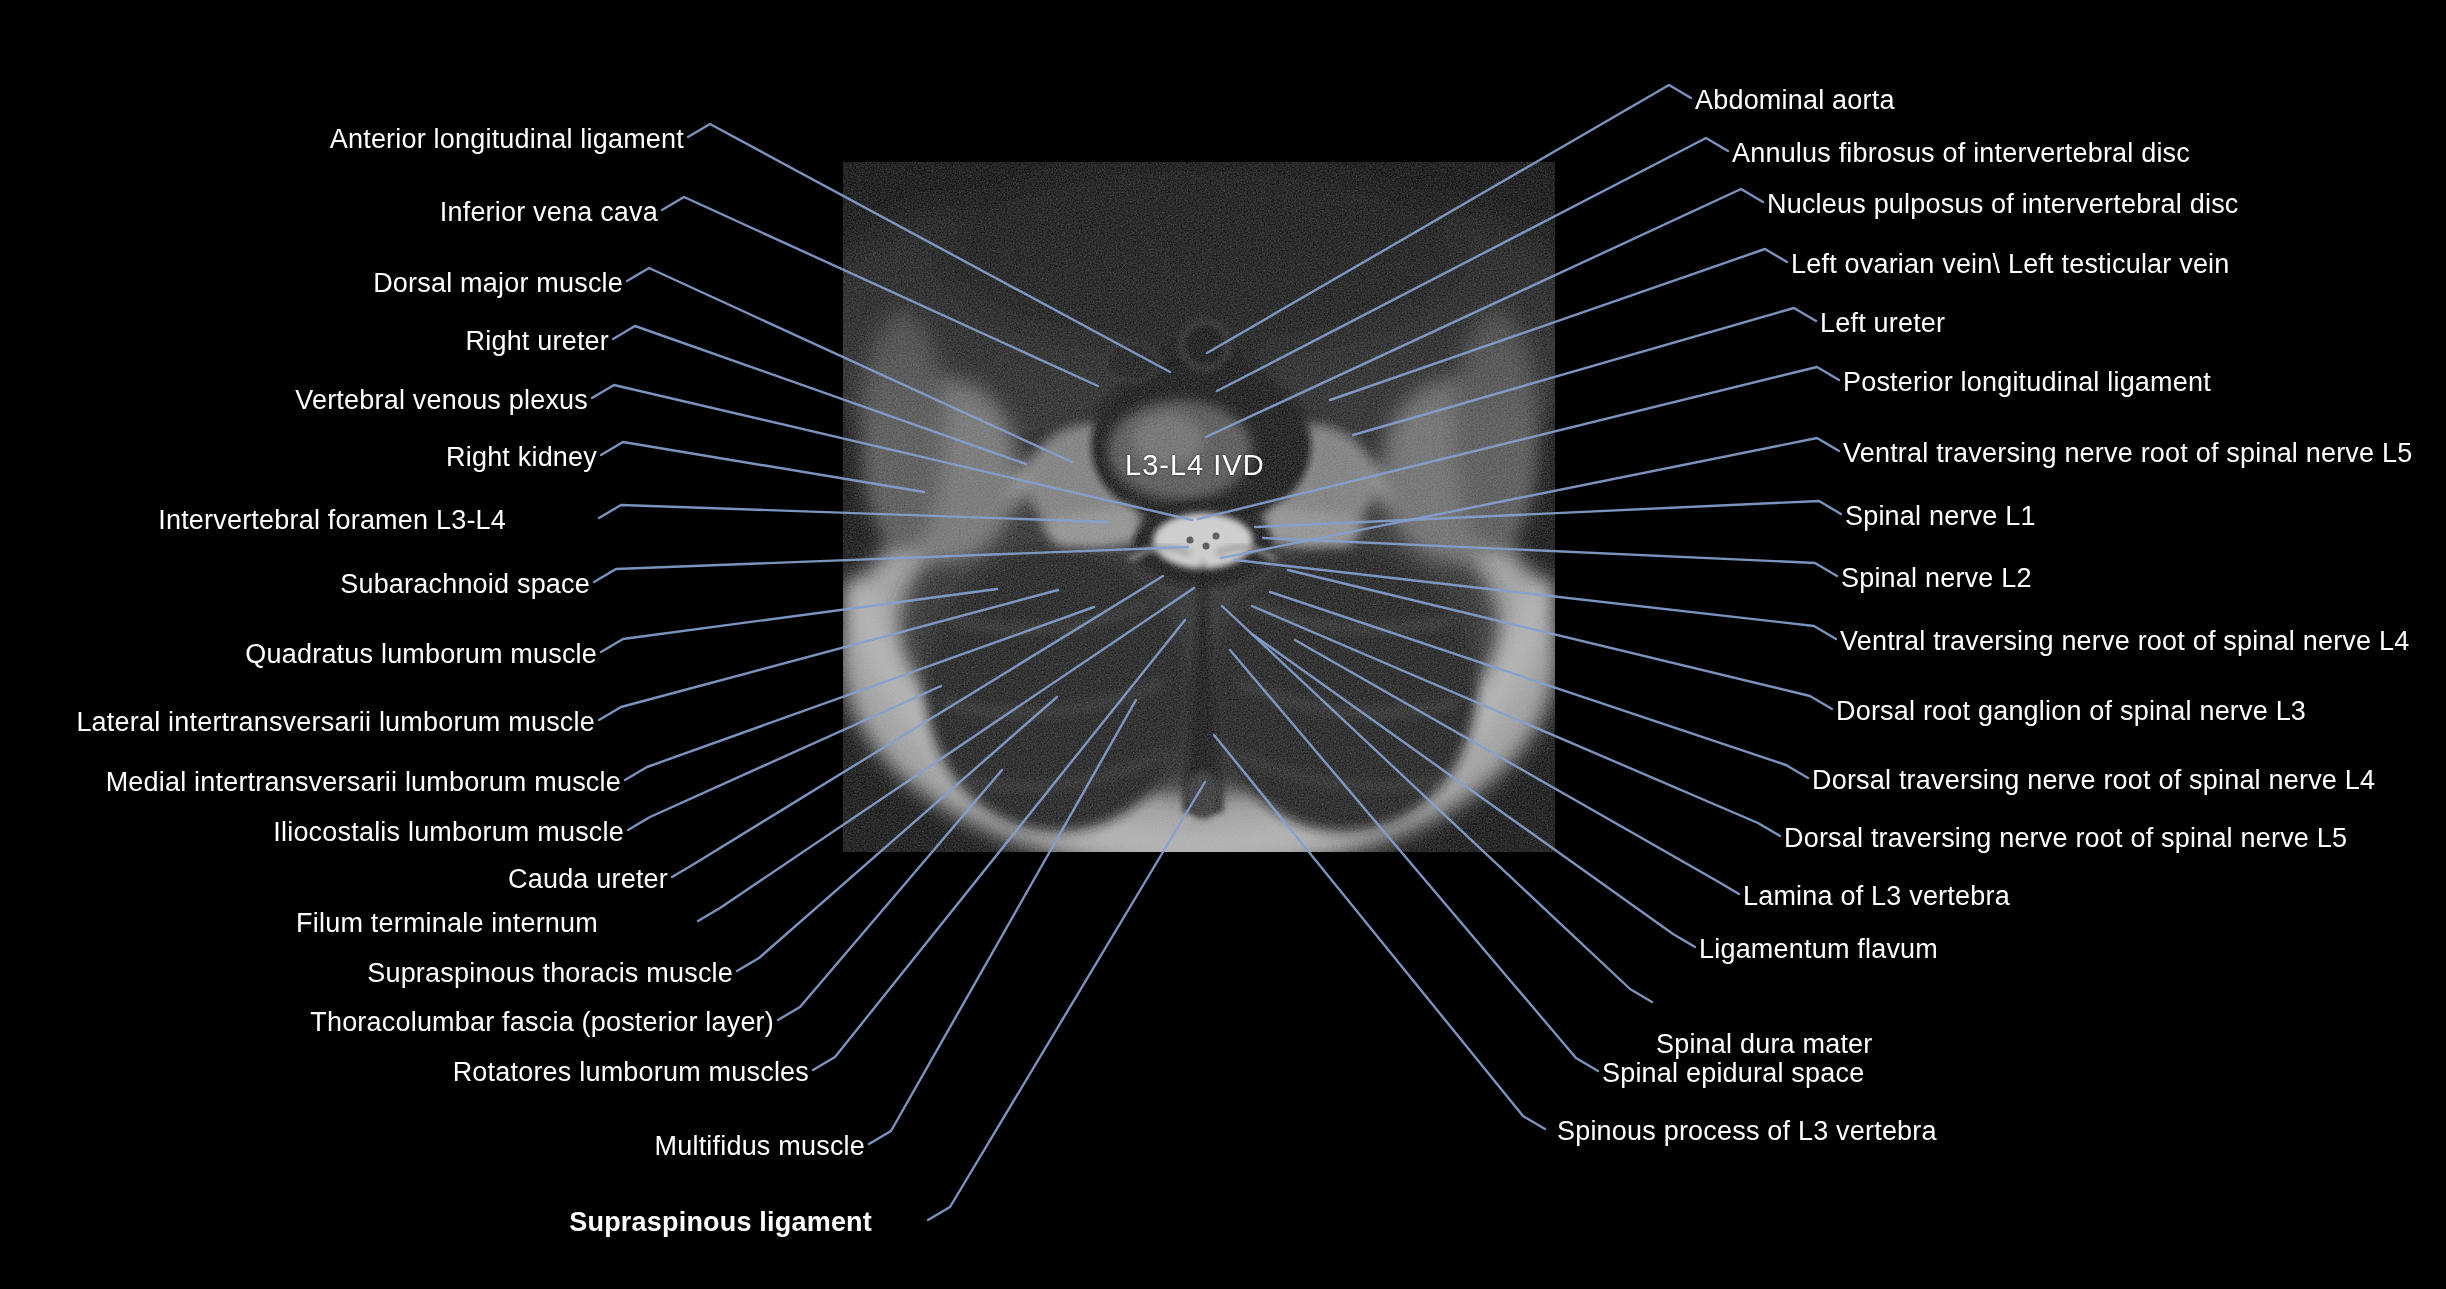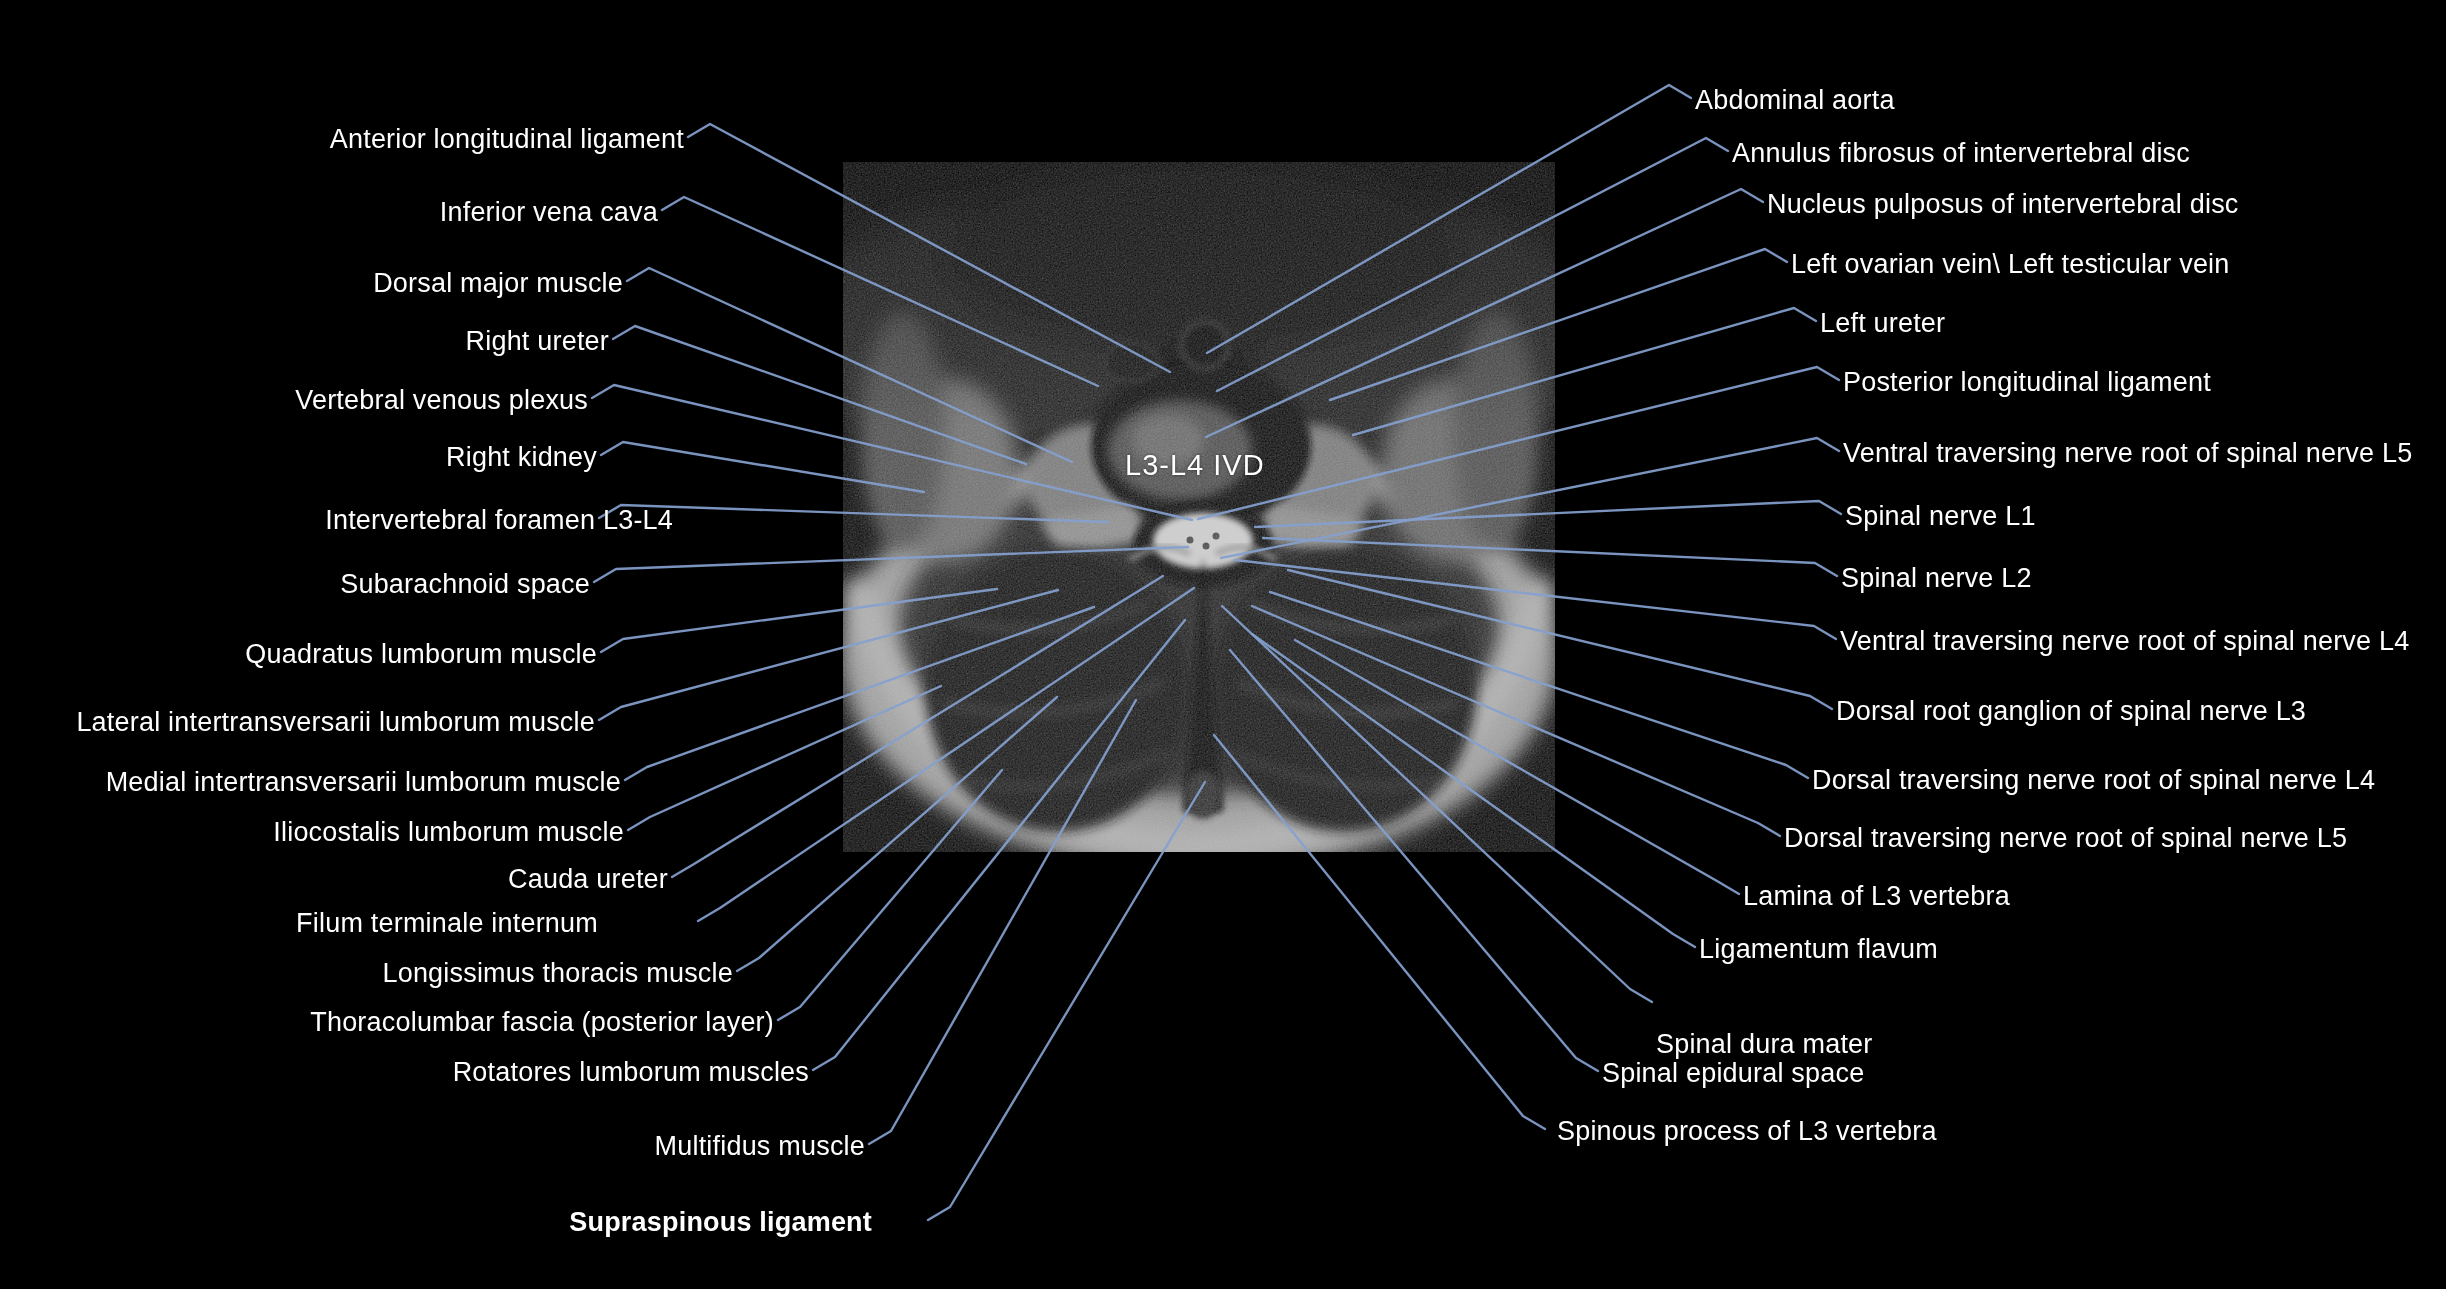--- a/index.html
+++ b/index.html
@@ -144,29 +144,29 @@
       </g>
   </svg>
 
   <div id="labels">
       <div class="label" style="right: 1762px; top: 123px;">Anterior longitudinal ligament</div>
       <div class="label" style="right: 1788px; top: 196px;">Inferior vena cava</div>
       <div class="label" style="right: 1823px; top: 267px;">Dorsal major muscle</div>
       <div class="label" style="right: 1837px; top: 325px;">Right ureter</div>
       <div class="label" style="right: 1858px; top: 384px;">Vertebral venous plexus</div>
       <div class="label" style="right: 1849px; top: 441px;">Right kidney</div>
-      <div class="label" style="right: 1773px; top: 504px;">Intervertebral foramen L3-L4</div>
+      <div class="label" style="right: 1940px; top: 504px;">Intervertebral foramen L3-L4</div>
       <div class="label" style="right: 1856px; top: 568px;">Subarachnoid space</div>
       <div class="label" style="right: 1849px; top: 638px;">Quadratus lumborum muscle</div>
       <div class="label" style="right: 1851px; top: 706px;">Lateral intertransversarii lumborum muscle</div>
       <div class="label" style="right: 1825px; top: 766px;">Medial intertransversarii lumborum muscle</div>
       <div class="label" style="right: 1822px; top: 816px;">Iliocostalis lumborum muscle</div>
       <div class="label" style="right: 1778px; top: 863px;">Cauda ureter</div>
       <div class="label" style="right: 1848px; top: 907px;">Filum terminale internum</div>
-      <div class="label" style="right: 1713px; top: 957px;">Longissimus thoracis muscle</div>
+      <div class="label" style="right: 1713px; top: 957px;">Supraspinous thoracis muscle</div>
       <div class="label" style="right: 1672px; top: 1006px;">Thoracolumbar fascia (posterior layer)</div>
       <div class="label" style="right: 1637px; top: 1056px;">Rotatores lumborum muscles</div>
       <div class="label" style="right: 1581px; top: 1130px;">Multifidus muscle</div>
       <div class="label" style="right: 1574px; top: 1206px; font-weight: bold;">Supraspinous ligament</div>
       <div class="label" style="left: 1695px; top: 84px;">Abdominal aorta</div>
       <div class="label" style="left: 1732px; top: 137px;">Annulus fibrosus of intervertebral disc</div>
       <div class="label" style="left: 1767px; top: 188px;">Nucleus pulposus of intervertebral disc</div>
       <div class="label" style="left: 1791px; top: 248px;">Left ovarian vein\ Left testicular vein</div>
       <div class="label" style="left: 1820px; top: 307px;">Left ureter</div>
       <div class="label" style="left: 1843px; top: 366px;">Posterior longitudinal ligament</div>

